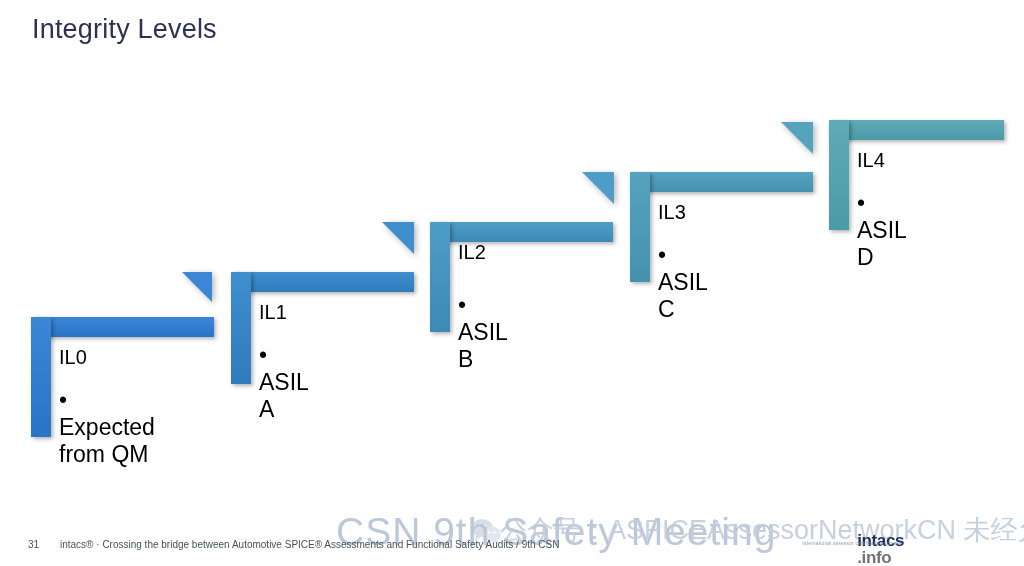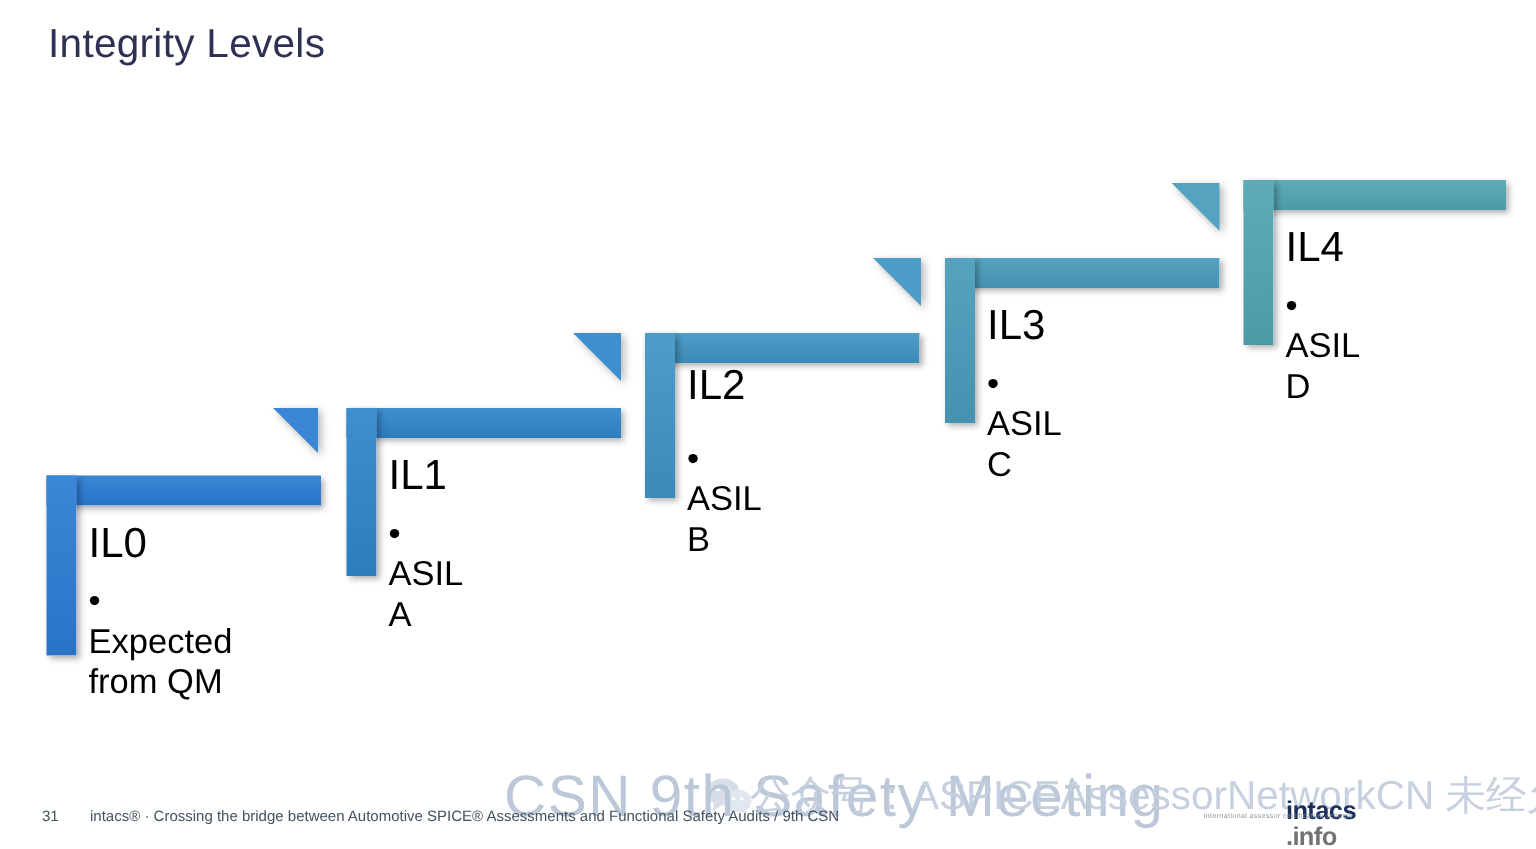--- a/index.html
+++ b/index.html
@@ -59,21 +59,21 @@
   
   .tri {
     position: absolute;
     width: 0;
     height: 0;
     filter: drop-shadow(2px 2px 3px rgba(0,0,0,0.30));
   }
 
   .step-label {
     position: absolute;
-    font-size: 28px;
+    font-size: 20px;
     color: #000000;
     white-space: nowrap;
     line-height: 1.05;
   }
   .step-bullet {
     position: absolute;
     font-size: 23px;
     color: #000000;
     line-height: 1.18;
     white-space: pre-line;

